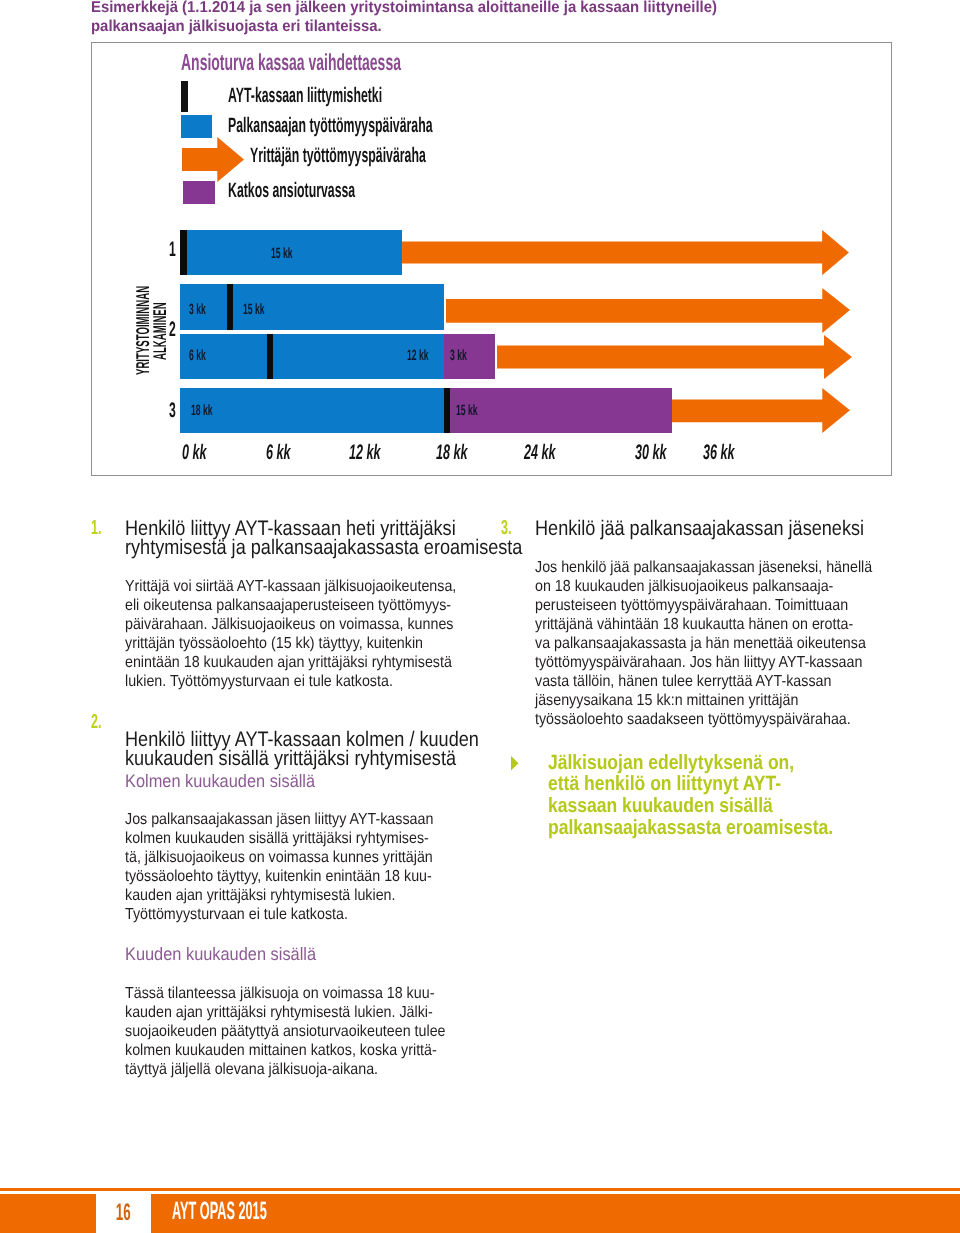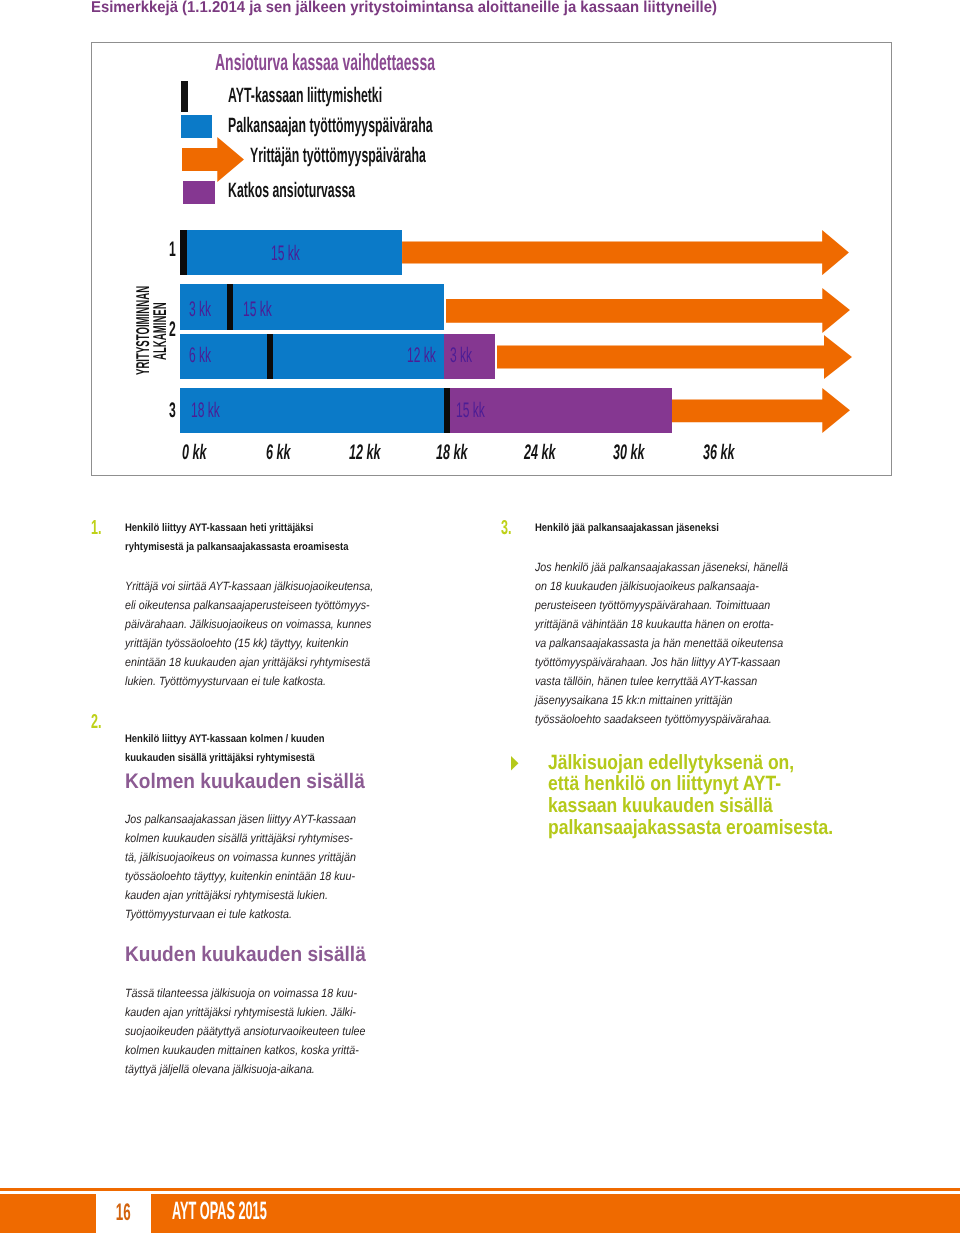--- a/index.html
+++ b/index.html
@@ -11,21 +11,21 @@
   
   .intro{position:absolute;left:91px;top:-2.5px;width:820px;
          font-weight:bold;font-size:15.8px;line-height:19px;color:#7B3A80;}
   .intro .sq{transform:scaleX(0.943);}
 
   
   .chartbox{position:absolute;left:90.5px;top:42.3px;width:801.5px;height:433.8px;
             border:1.3px solid #8f8f8f;box-sizing:border-box;background:#fff;}
   .cond{display:inline-block;transform:scaleX(0.60);transform-origin:0 50%;white-space:nowrap;backface-visibility:hidden;}
   .chart-title{position:absolute;left:181px;top:51.3px;
-               font-size:23.2px;font-weight:bold;color:#8B4A92;line-height:23.2px;margin-left:34px;}
+               font-size:23.2px;font-weight:bold;color:#8B4A92;line-height:23.2px;}
   .chart-title > .cond{transform:scaleX(0.603);}
 
   
   .legend-item{position:absolute;font-size:20.9px;font-weight:bold;color:#141414;
                white-space:nowrap;line-height:20.9px;}
   .legend-item > .cond{transform:scaleX(0.589);}
   .lg-marker{position:absolute;left:181px;width:7px;height:31px;background:#121212;}
   .lg-sq-blue{position:absolute;left:181px;width:31px;height:23px;background:#0B7AC8;}
   .lg-sq-purple{position:absolute;left:183px;width:32px;height:23px;background:#853791;}
   .lg-arrow{position:absolute;left:182px;}
@@ -36,36 +36,36 @@
   .axis-label > .cond{transform:scaleX(0.52);}
   .rowlabel{position:absolute;font-size:21px;font-weight:bold;color:#141414;
             line-height:21px;text-align:right;}
   .rowlabel > .cond{transform-origin:100% 50%;transform:scaleX(0.58);}
   .tick{position:absolute;font-size:21px;font-weight:bold;color:#141414;
         white-space:nowrap;line-height:21px;font-style:italic;}
   .tick > .cond{transform:scaleX(0.60);}
 
   
   .seg{position:absolute;box-sizing:border-box;}
-  .seg-label{position:absolute;font-size:21px;font-weight:normal;color:#4c1d95;
+  .seg-label{position:absolute;font-size:15px;font-weight:bold;color:#0f172a;
              white-space:nowrap;line-height:21px;}
   .seg-label > .cond{transform:scaleX(0.575);}
   .marker{position:absolute;background:#0B0B0B;width:6px;}
   .arrow{position:absolute;}
 
   
   .sq{display:inline-block;transform-origin:0 50%;white-space:nowrap;backface-visibility:hidden;}
   .num{position:absolute;font-size:20.2px;font-weight:bold;color:#BED118;line-height:20.2px;}
   .num > .sq{transform:scaleX(0.62);}
-  .sec-head{position:absolute;font-size:11px;font-weight:bold;color:#1A1A1A;
+  .sec-head{position:absolute;font-size:21px;font-weight:normal;color:#1A1A1A;
             line-height:19.2px;}
   .sec-head .sq{transform:scaleX(0.862);}
-  .sec-sub{position:absolute;font-size:21px;color:#8C5B93;line-height:19.2px;font-weight:bold;}
+  .sec-sub{position:absolute;font-size:18px;color:#8C5B93;line-height:19.2px;}
   .sec-sub .sq{transform:scaleX(0.909);}
-  .sec-body{position:absolute;font-size:12px;color:#231F20;line-height:19.0px;font-style:italic;}
+  .sec-body{position:absolute;font-size:16px;color:#231F20;line-height:19.0px;}
   .sec-body .sq{transform:scaleX(0.892);}
   .callout{position:absolute;font-size:20.6px;font-weight:bold;color:#B5C91A;
            line-height:21.7px;}
   .callout .sq{transform:scaleX(0.85);}
   .callout-tri{position:absolute;}
 
   
   .foot-rule{position:absolute;left:0;top:1188px;width:960px;height:3.2px;background:#EF6A00;}
   .foot-band{position:absolute;left:0;top:1194.3px;width:960px;height:38.7px;background:#EF6A00;}
   .foot-pagebox{position:absolute;left:96px;top:1193px;width:55px;height:40px;background:#fff;}
@@ -77,20 +77,21 @@
               font-size:25.1px;line-height:25.1px;font-weight:bold;color:#ffffff;}
   .foot-title > .cond{transform:scaleX(0.507);}
 </style>
 </head>
 <body>
 
 <div class="page">
 
   <div class="intro">
     <div><span class="sq">Esimerkkejä (1.1.2014 ja sen jälkeen yritystoimintansa aloittaneille ja kassaan liittyneille)</span></div>
+    <div><span class="sq">palkansaajan jälkisuojasta eri tilanteissa.</span></div>
   </div>
 
   <div class="chartbox"></div>
   <div class="chart-title"><span class="cond">Ansioturva kassaa vaihdettaessa</span></div>
 
   <div class="lg-marker" style="top:81px"></div>
   <div class="legend-item" style="left:228px;top:85.8px"><span class="cond">AYT-kassaan liittymishetki</span></div>
 
   <div class="lg-sq-blue" style="top:115px"></div>
   <div class="legend-item" style="left:228px;top:115.8px"><span class="cond">Palkansaajan työttömyyspäiväraha</span></div>
@@ -144,21 +145,21 @@
   <div class="seg" style="left:444px;top:387.5px;width:228px;height:45.4px;background:#853791"></div>
   <div class="marker" style="left:444px;top:387.5px;height:45.4px;width:6.2px"></div>
   <div class="seg-label" style="left:190.5px;top:400px"><span class="cond">18 kk</span></div>
   <div class="seg-label" style="left:456px;top:400px"><span class="cond">15 kk</span></div>
 
   <div class="tick" style="left:182px;top:441.5px"><span class="cond">0 kk</span></div>
   <div class="tick" style="left:266px;top:441.5px"><span class="cond">6 kk</span></div>
   <div class="tick" style="left:349px;top:441.5px"><span class="cond">12 kk</span></div>
   <div class="tick" style="left:436px;top:441.5px"><span class="cond">18 kk</span></div>
   <div class="tick" style="left:524px;top:441.5px"><span class="cond">24 kk</span></div>
-  <div class="tick" style="left:613px;top:441.5px"><span class="cond">30 kk</span></div>
+  <div class="tick" style="left:635px;top:441.5px"><span class="cond">30 kk</span></div>
   <div class="tick" style="left:703px;top:441.5px"><span class="cond">36 kk</span></div>
 
   <div class="num" style="left:90.5px;top:518px"><span class="sq">1.</span></div>
   <div class="sec-head" style="left:125px;top:519px;width:360px">
     <div><span class="sq">Henkilö liittyy AYT-kassaan heti yrittäjäksi</span></div>
     <div><span class="sq">ryhtymisestä ja palkansaajakassasta eroamisesta</span></div>
   </div>
   <div class="sec-body" style="left:125px;top:577px;width:370px">
     <div><span class="sq">Yrittäjä voi siirtää AYT-kassaan jälkisuojaoikeutensa,</span></div>
     <div><span class="sq">eli oikeutensa palkansaajaperusteiseen työttömyys-</span></div>

